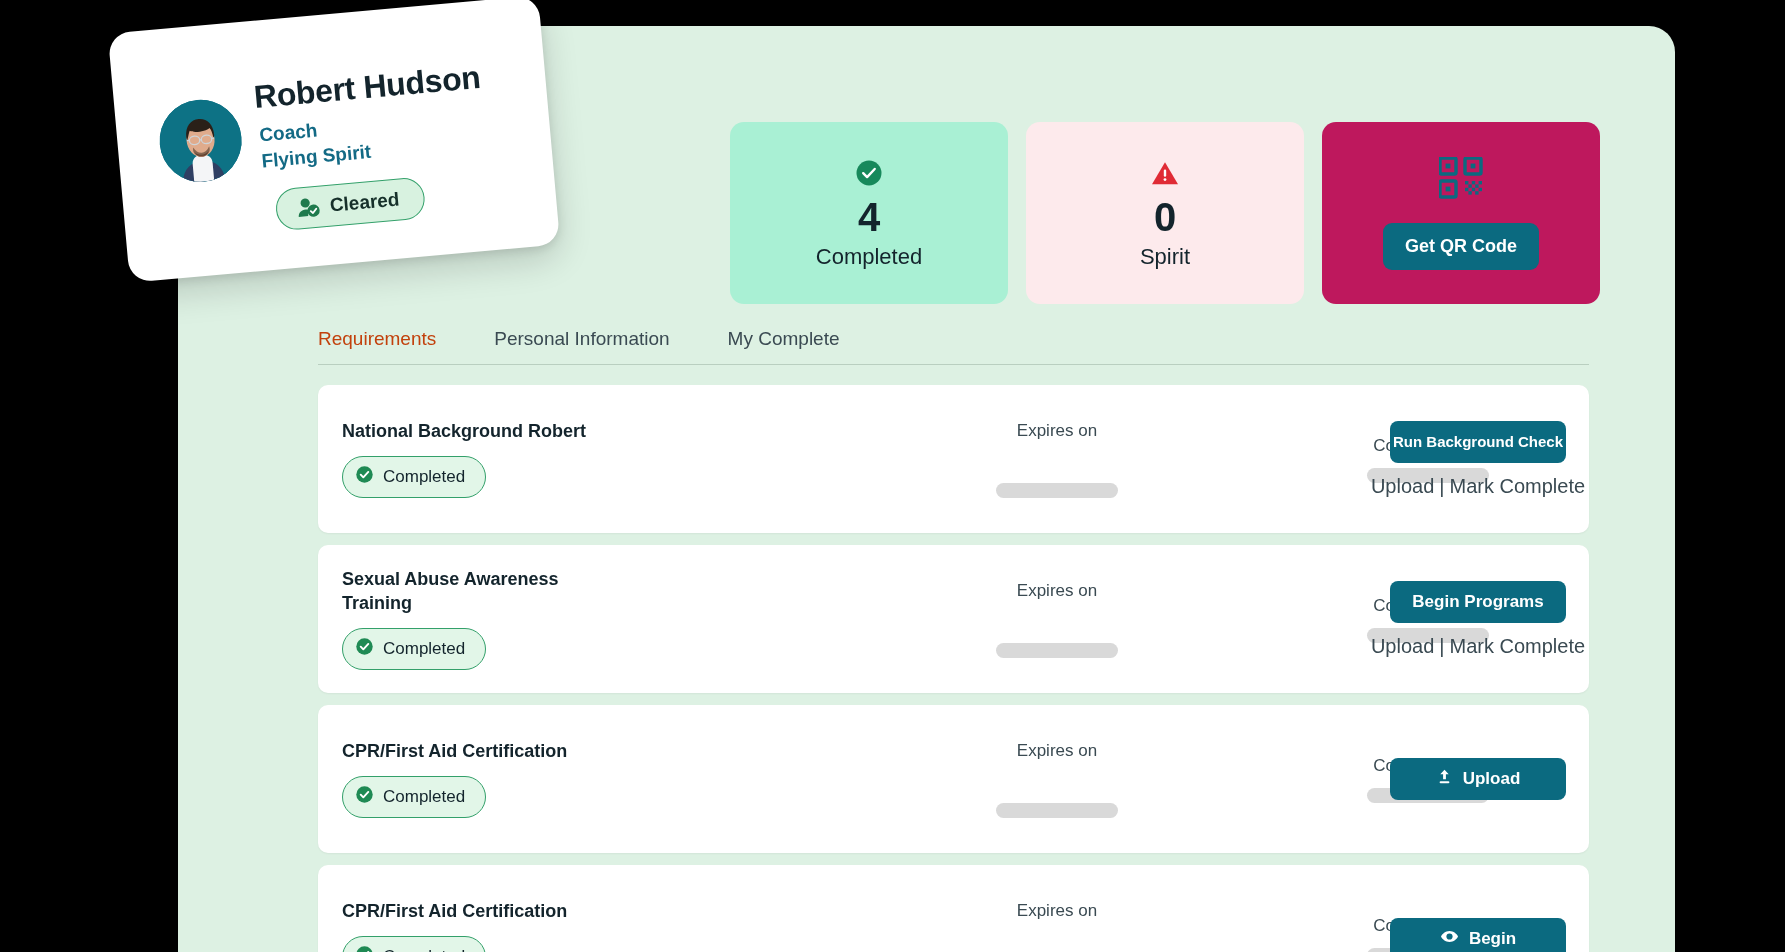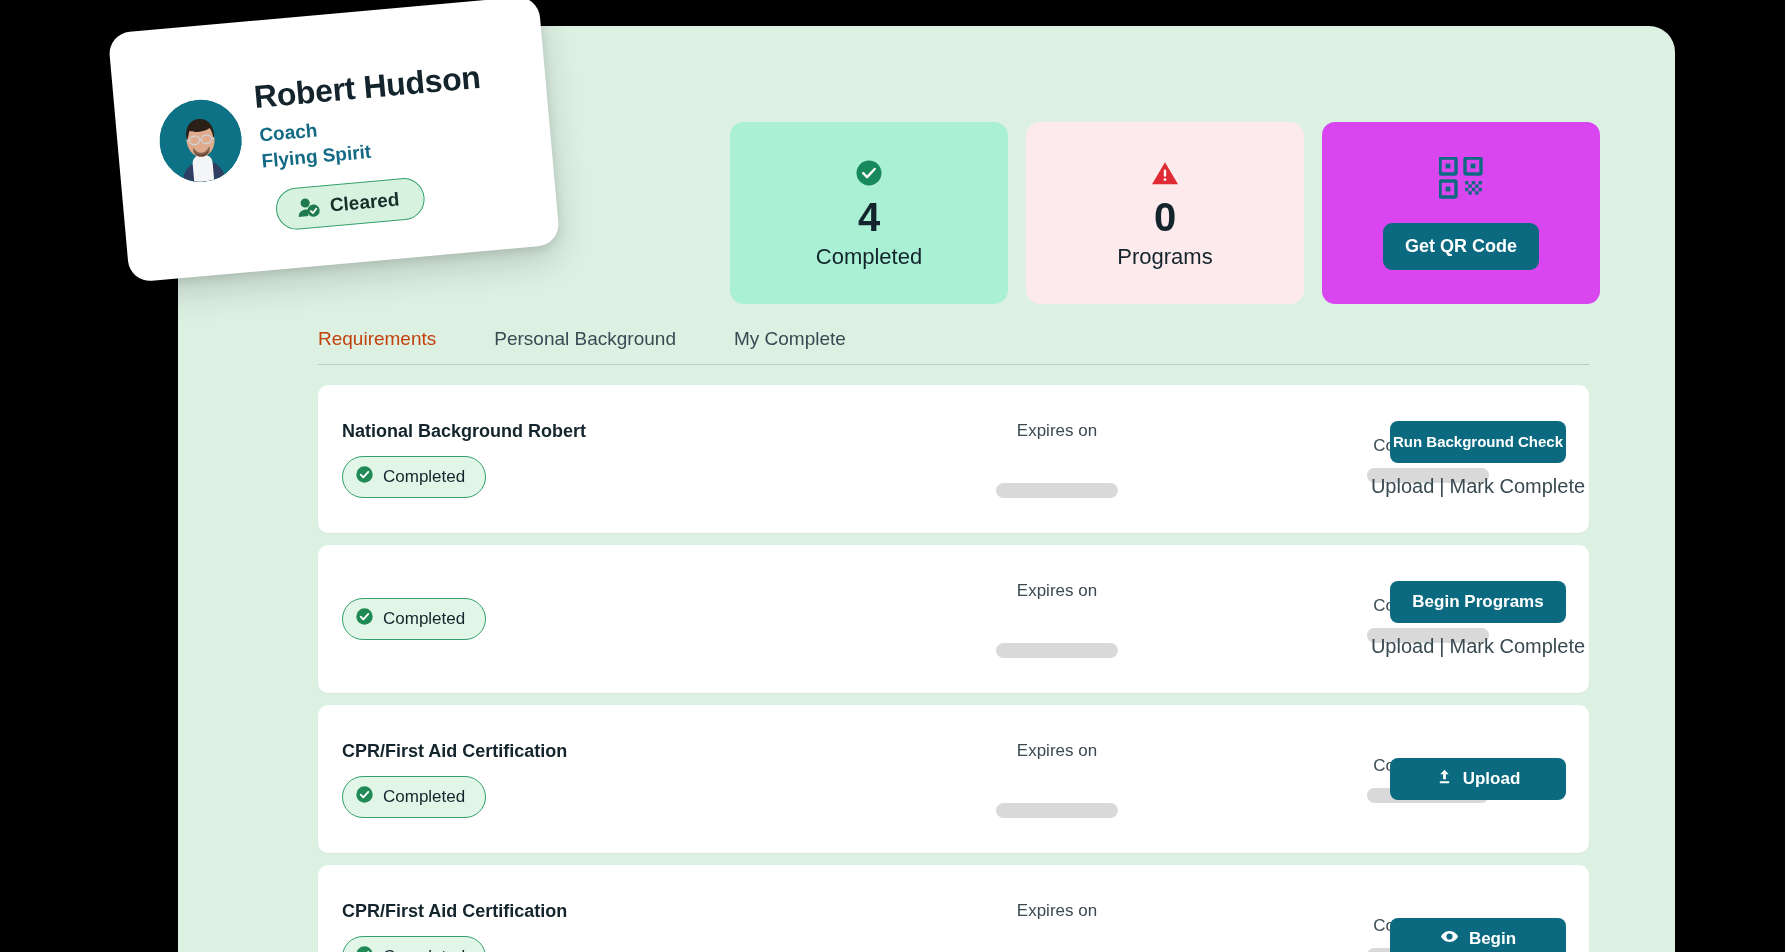--- a/index.html
+++ b/index.html
@@ -116,21 +116,21 @@
     height: 182px;
     border-radius: 14px;
     display: flex;
     flex-direction: column;
     align-items: center;
     justify-content: center;
     gap: 2px;
   }
   .stat-card.completed { background: #a9f0d4; }
   .stat-card.missing   { background: #fdeaec; }
-  .stat-card.qr        { background: #d946ef; border-radius: 13px; }
+  .stat-card.qr        { background: #be185d; }
 
   .stat-icon { height: 34px; display:flex; align-items:center; justify-content:center; }
   .stat-value {
     font-size: 40px;
     font-weight: 700;
     color: #13242c;
     line-height: 1.25;
   }
   .stat-label {
     font-size: 22px;
@@ -339,21 +339,21 @@
 
     <div class="stat-card missing">
       <div class="stat-icon">
         <svg width="30" height="30" viewBox="0 0 30 30">
           <path d="M15 4.2L28 26.2H2z" fill="#e02b35" rx="2"></path>
           <rect x="13.8" y="11.5" width="2.4" height="7.2" rx="1.2" fill="#ffffff"></rect>
           <circle cx="15" cy="21.6" r="1.4" fill="#ffffff"></circle>
         </svg>
       </div>
       <div class="stat-value">0</div>
-      <div class="stat-label">Programs</div>
+      <div class="stat-label">Spirit</div>
     </div>
 
     <div class="stat-card qr">
       <div id="qr-icon-wrap">
         <svg width="44" height="42" viewBox="0 0 44 42">
           <rect x="1" y="1" width="16" height="16" rx="1.5" fill="none" stroke="#0b6a80" stroke-width="3.4"></rect>
           <rect x="6.6" y="6.6" width="4.8" height="4.8" fill="#0b6a80"></rect>
           <rect x="26" y="1" width="16" height="16" rx="1.5" fill="none" stroke="#0b6a80" stroke-width="3.4"></rect>
           <rect x="31.6" y="6.6" width="4.8" height="4.8" fill="#0b6a80"></rect>
           <rect x="1" y="24" width="16" height="16" rx="1.5" fill="none" stroke="#0b6a80" stroke-width="3.4"></rect>
@@ -371,21 +371,21 @@
             <rect x="36.2" y="34.2" width="3.4" height="3.4"></rect>
           </g>
         </svg>
       </div>
       <button id="get-qr-btn">Get QR Code</button>
     </div>
   </div>
 
   <div id="tabs">
     <div class="tab active">Requirements</div>
-    <div class="tab">Personal Background</div>
+    <div class="tab">Personal Information</div>
     <div class="tab">My Complete</div>
   </div>
 
   <div id="req-list">
 
     <div class="req-card">
       <div class="req-title-col">
         <div class="req-title">National Background Robert</div>
         <div class="status-badge">
           <span>
@@ -408,20 +408,21 @@
       <div class="action-col">
         <button class="action-btn small-text">Run Background Check</button>
         <div class="sub-links">
           <a>Upload</a><span class="sep">|</span><a>Mark Complete</a>
         </div>
       </div>
     </div>
 
     <div class="req-card">
       <div class="req-title-col">
+        <div class="req-title">Sexual Abuse Awareness Training</div>
         <div class="status-badge">
           <span>
             <svg width="19" height="19" viewBox="0 0 19 19">
               <circle cx="9.5" cy="9.5" r="8.2" fill="#1f8a54"></circle>
               <path d="M5.7 9.7l2.6 2.6 5-5.4" fill="none" stroke="#ffffff" stroke-width="1.9" stroke-linecap="round" stroke-linejoin="round"></path>
             </svg>
           </span>
           <span>Completed</span>
         </div>
       </div>

